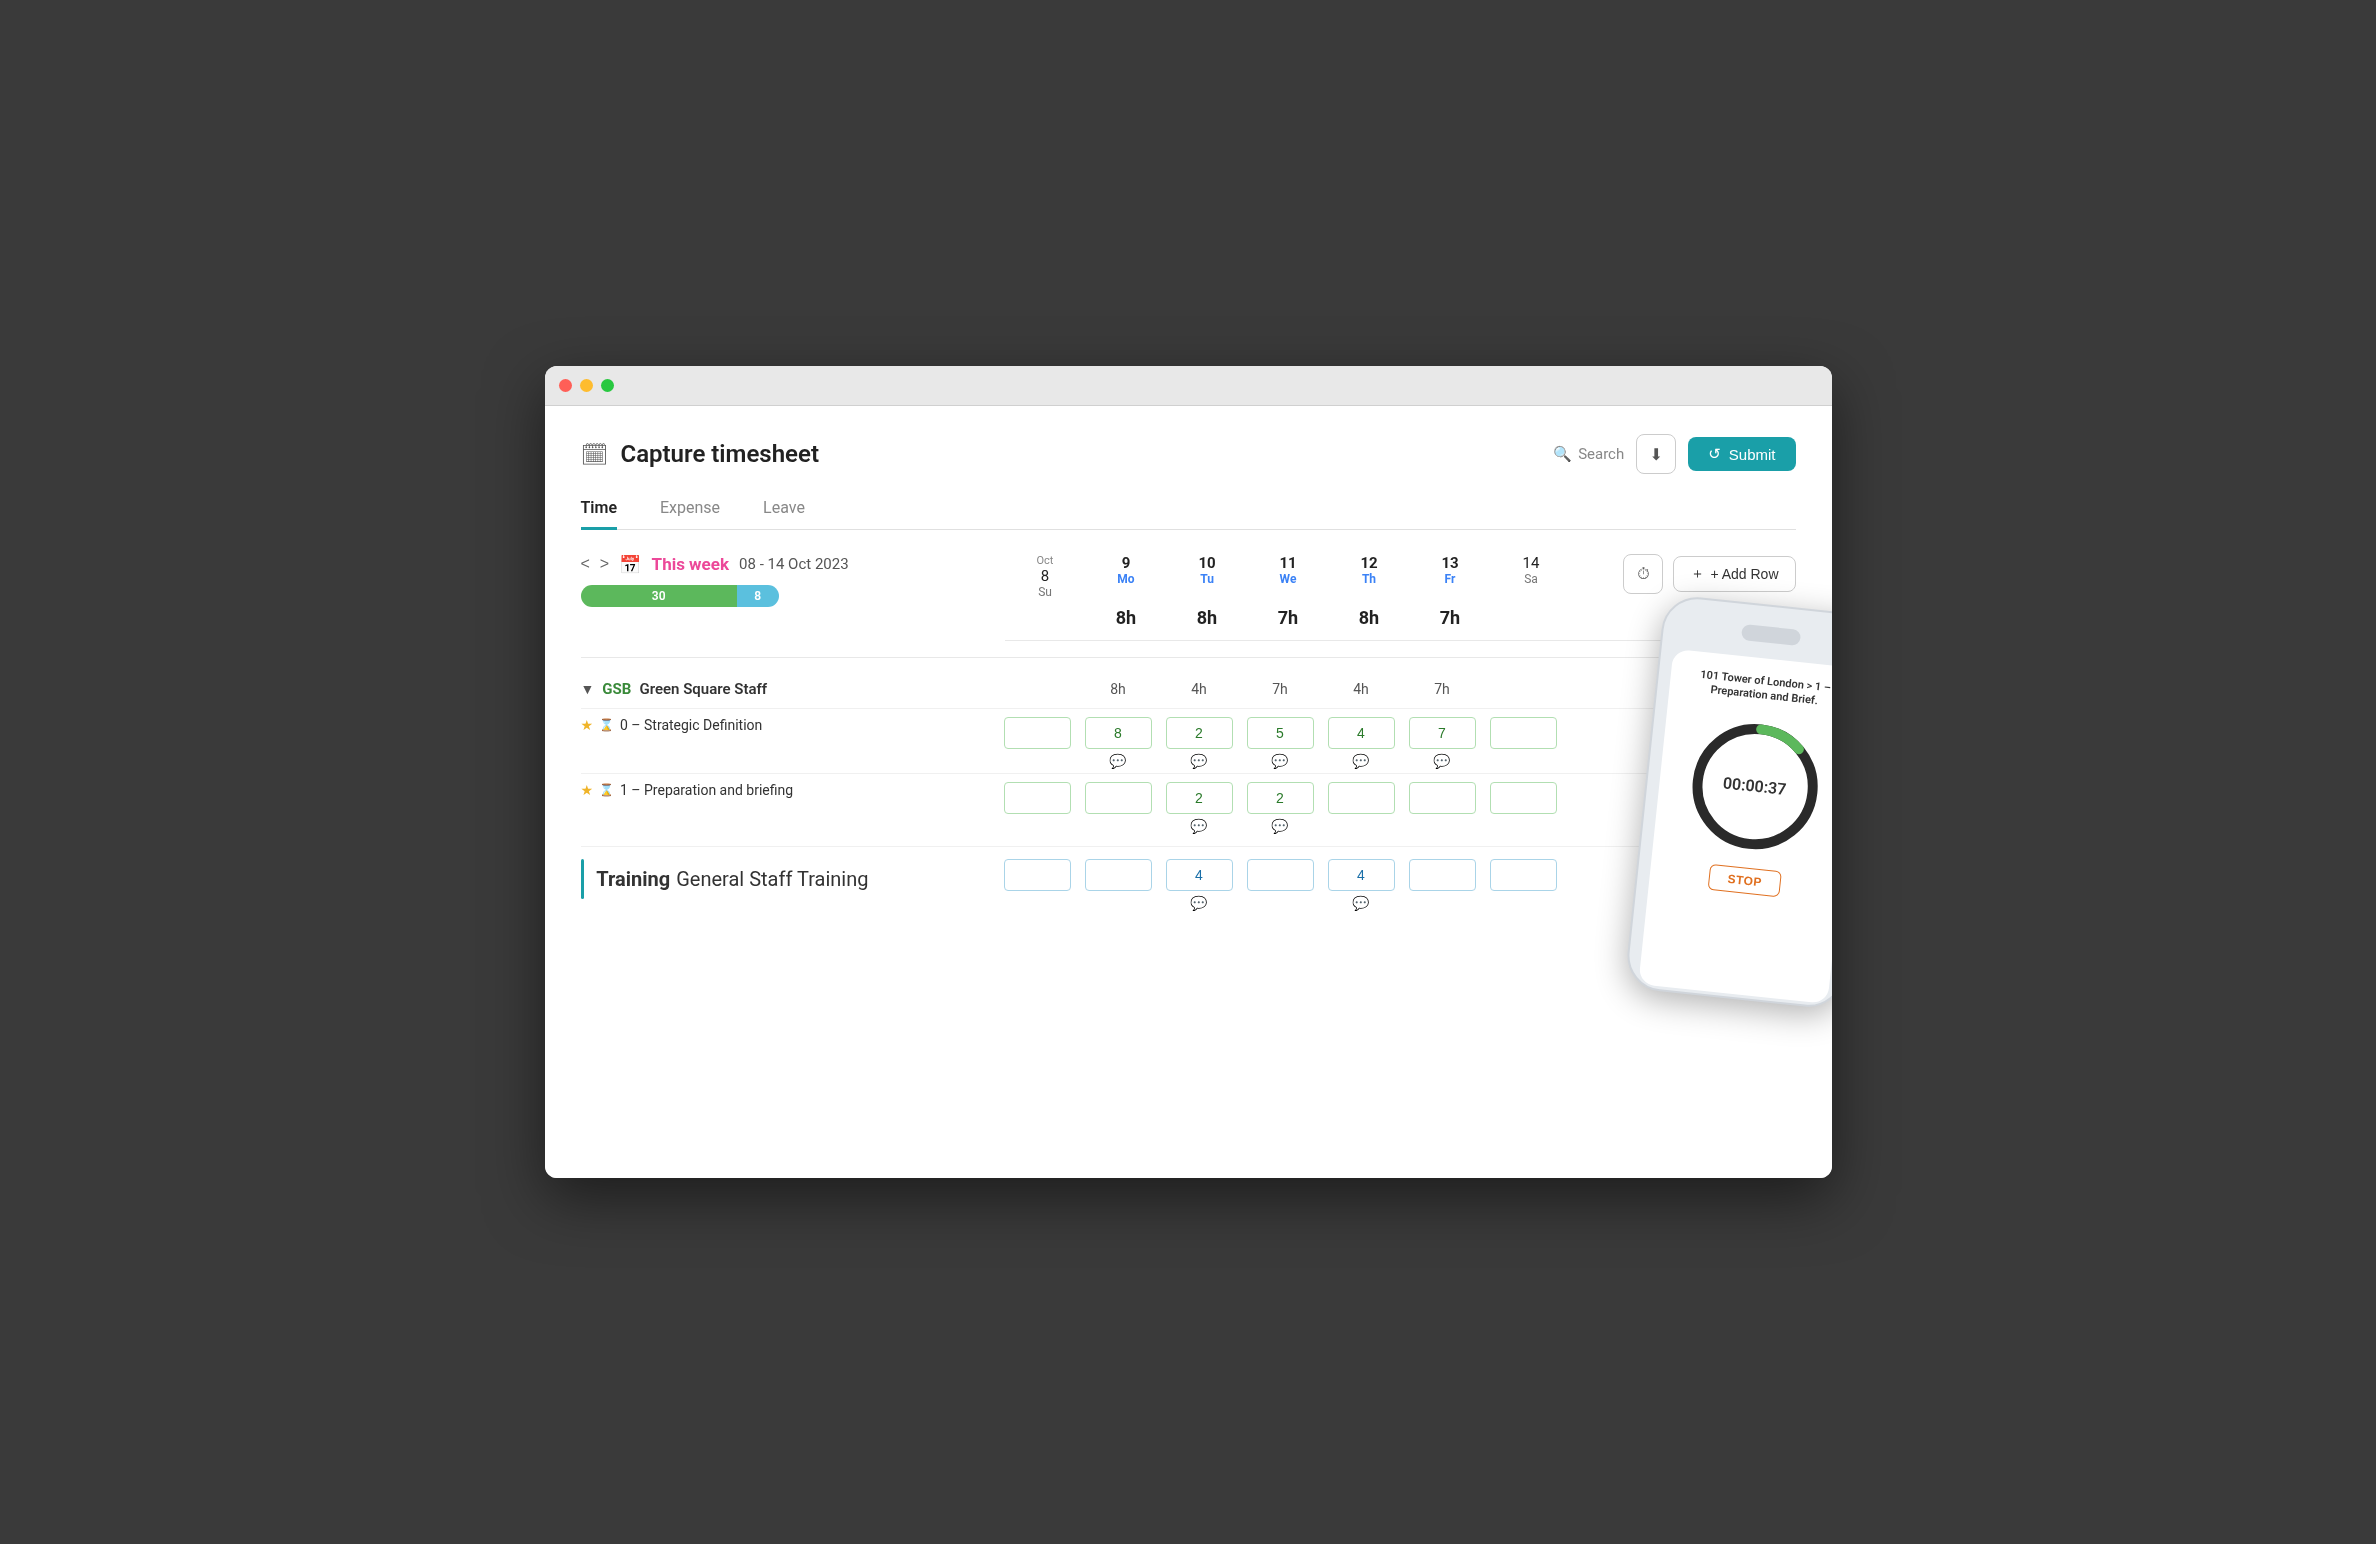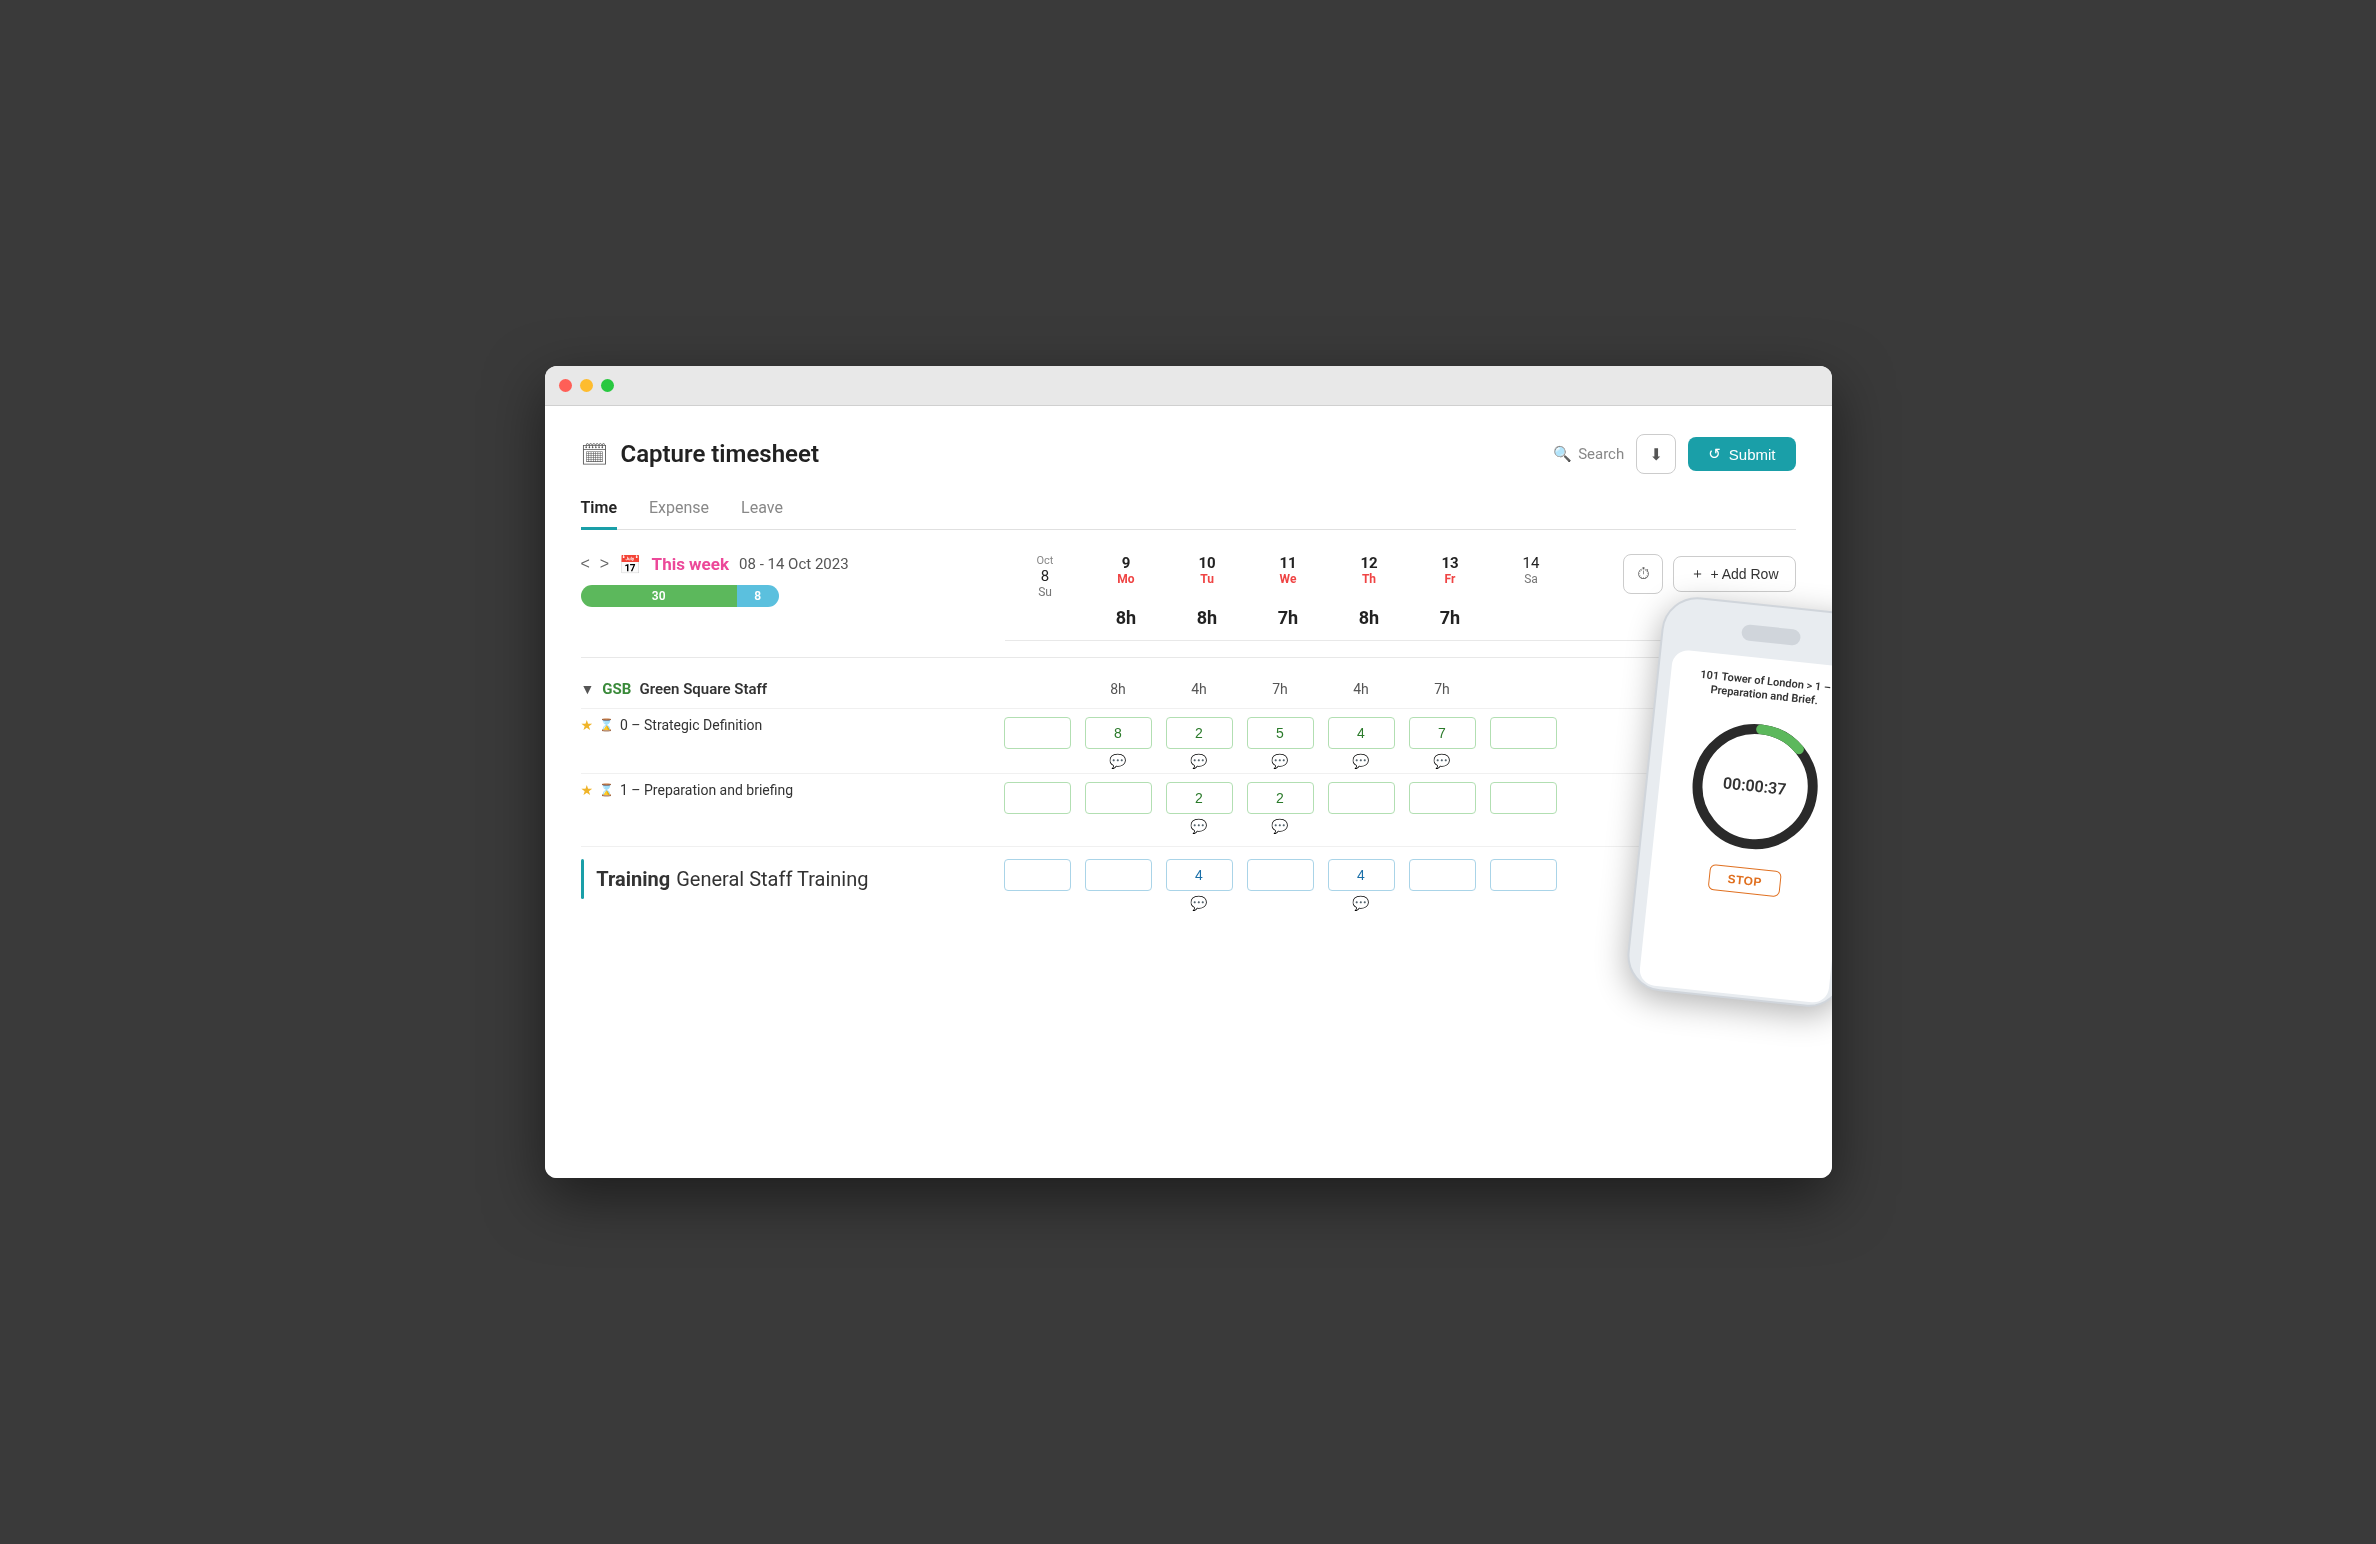--- a/index.html
+++ b/index.html
@@ -94,21 +94,21 @@
       padding: 8px 20px;
       font-size: 15px;
       font-weight: 500;
       cursor: pointer;
       display: flex;
       align-items: center;
       gap: 8px;
     }
     .tabs {
       display: flex;
-      gap: 32px;
+      gap: 43px;
       border-bottom: 1.5px solid #e0e0e0;
       margin-bottom: 24px;
     }
     .tab {
       padding-bottom: 10px;
       font-size: 16px;
       color: #888;
       cursor: pointer;
       border-bottom: 3px solid transparent;
       margin-bottom: -1.5px;
@@ -180,21 +180,21 @@
     .day-col {
       width: 81px;
       text-align: center;
       font-size: 12px;
       color: #555;
     }
     .day-col .month { color: #888; font-size: 11px; }
     .day-col .day-num { font-size: 15px; color: #222; }
     .day-col .day-name { font-size: 12px; color: #777; font-weight: 400; }
     .day-col.bold-day .day-num { font-weight: 700; }
-    .day-col.bold-day .day-name { font-weight: 700; color: #ef4444; }
+    .day-col.bold-day .day-name { font-weight: 700; color: #3b82f6; }
     .hours-row {
       display: flex;
       gap: 0;
       margin-bottom: 12px;
       padding-bottom: 12px;
       border-bottom: 1px solid #e8e8e8;
     }
     .hours-cell {
       width: 81px;
       text-align: center;

